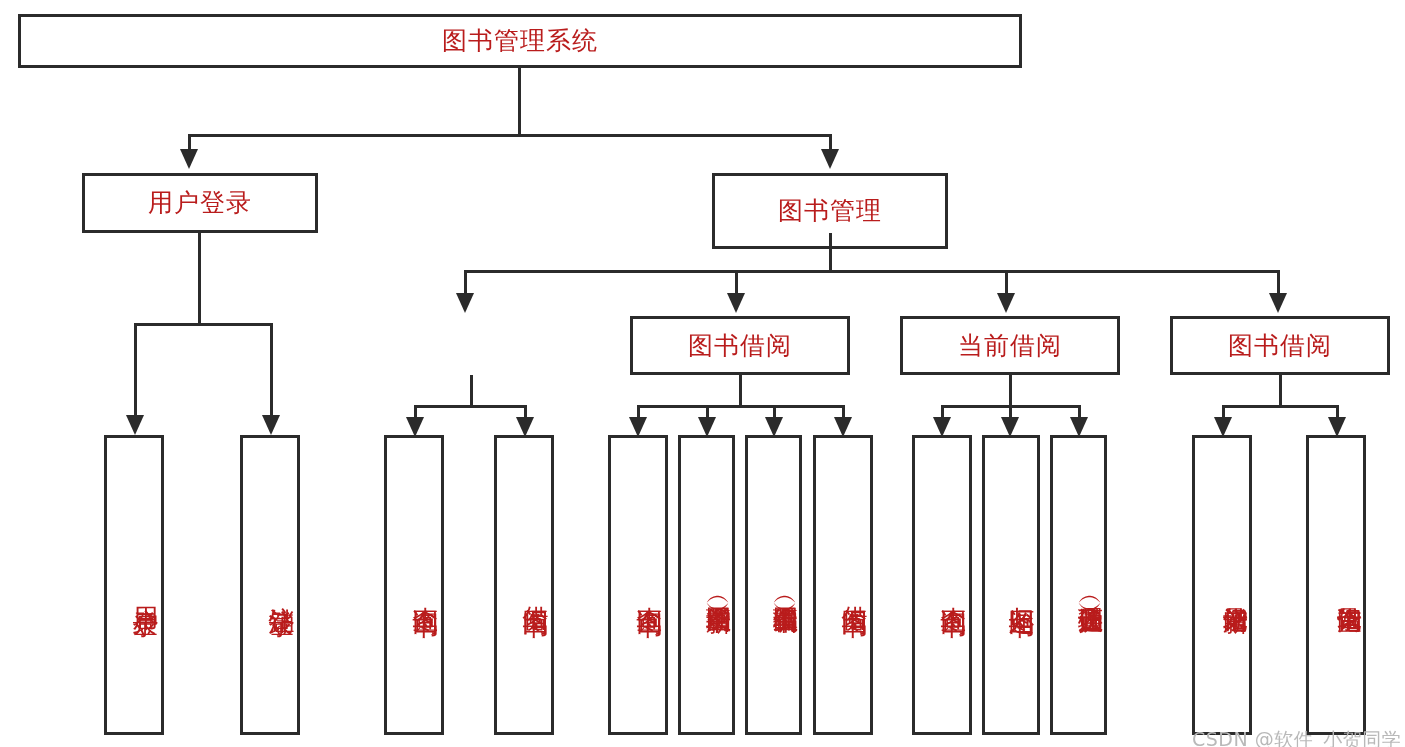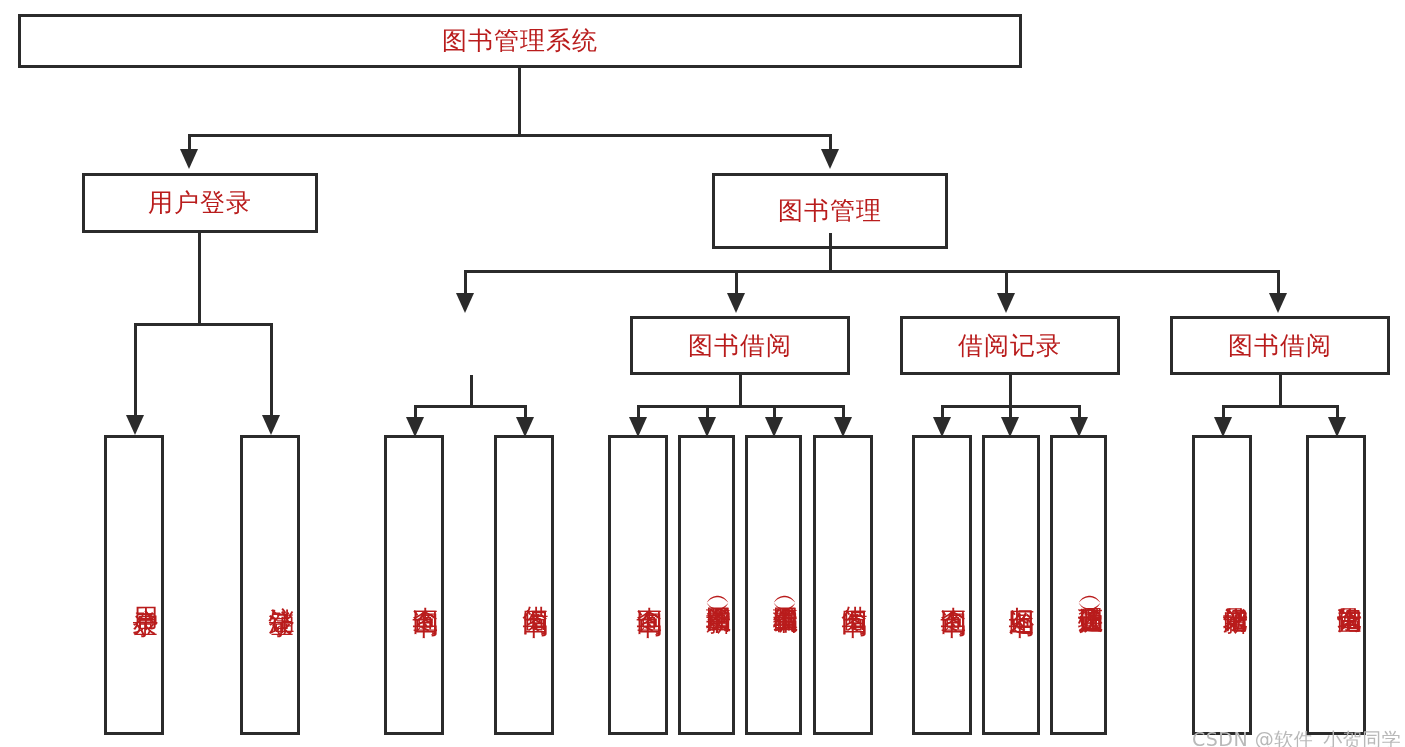--- a/index.html
+++ b/index.html
@@ -119,21 +119,21 @@
   <div class="arrow" style="left:727px; top:293px;"></div>
   <div class="vline" style="left:1005px; top:270px; height:25px;"></div>
   <div class="arrow" style="left:997px; top:293px;"></div>
   <div class="vline" style="left:1277px; top:270px; height:25px;"></div>
   <div class="arrow" style="left:1269px; top:293px;"></div>
 
   <div class="node horiz" style="left:630px; top:316px; width:220px; height:59px;">
     <span>图书借阅</span>
   </div>
   <div class="node horiz" style="left:900px; top:316px; width:220px; height:59px;">
-    <span>借阅记录</span>
+    <span>当前借阅</span>
   </div>
   <div class="node horiz" style="left:1170px; top:316px; width:220px; height:59px;">
     <span>图书借阅</span>
   </div>
 
   <div class="vline" style="left:470px; top:375px; height:33px;"></div>
   <div class="hline" style="left:414px; top:405px; width:113px;"></div>
   <div class="vline" style="left:414px; top:405px; height:14px;"></div>
   <div class="arrow" style="left:406px; top:417px;"></div>
   <div class="vline" style="left:524px; top:405px; height:14px;"></div>

